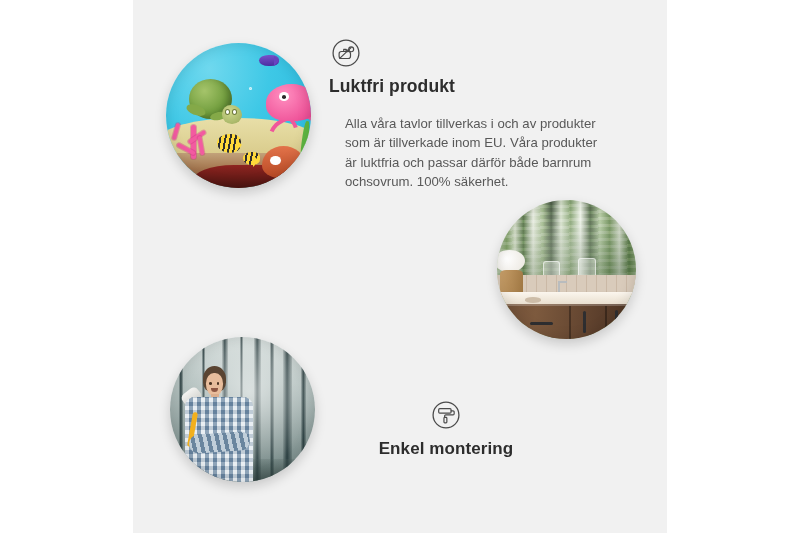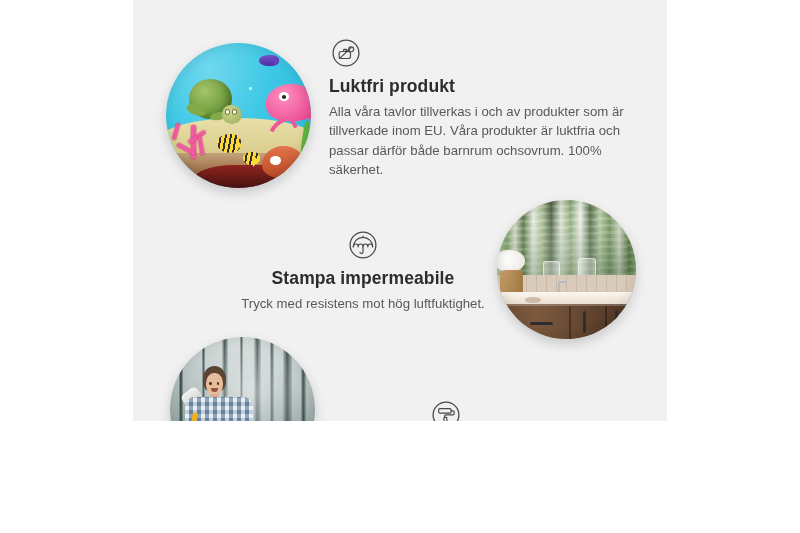--- a/index.html
+++ b/index.html
@@ -22,21 +22,21 @@
     height: 533px;
     background: #ffffff;
   }
 
   
   #panel {
     position: absolute;
     left: 133px;
     top: 0;
     width: 534px;
-    height: 421px;
+    height: 533px;
     background: #f1f1f1;
     overflow: hidden;
   }
 
   
   .photo {
     position: absolute;
     border-radius: 50%;
     overflow: hidden;
     box-shadow: 0 5px 12px rgba(0,0,0,0.17);
@@ -54,21 +54,21 @@
     font-weight: bold;
     color: #2d2d2d;
     letter-spacing: .1px;
     margin: 0 0 4px 0;
     line-height: 1.25;
   }
   .f-desc {
     font-size: 13.2px;
     color: #585858;
     line-height: 1.48;
-    margin: 0;
+    margin: 16px;
   }
 
   
   .icn {
     width: 34px;
     height: 34px;
     display: block;
   }
   .icn circle.ring, .icn .stroke {
     fill: none;
@@ -480,33 +480,20 @@
         <div class="bath-cabinet"></div>
         <div class="bath-seam" style="left:52%;"></div>
         <div class="bath-seam" style="left:78%;"></div>
         <div class="bath-handle" style="left:24%;top:88%;width:16%;height:3px;"></div>
         <div class="bath-handle" style="left:62%;top:80%;width:3px;height:16%;"></div>
         <div class="bath-handle" style="left:85%;top:79%;width:3px;height:16%;"></div>
       </div>
       <div class="vig"></div>
     </div>
 
-    <div class="feature" id="feature-waterproof">
-      <div class="icon-wrap">
-        <svg class="icn" viewBox="0 0 40 40">
-          <circle class="ring" cx="20" cy="20" r="15.2"></circle>
-          <path class="thin" d="M8.6 22.2c0-6.2 5.1-11.2 11.4-11.2s11.4 5 11.4 11.2"></path>
-          <path class="thin" d="M8.6 22.2c0-1.9 1.3-3.4 2.9-3.4s2.8 1.5 2.8 3.4c0-1.9 1.3-3.4 2.9-3.4s2.8 1.5 2.8 3.4c0-1.9 1.3-3.4 2.9-3.4s2.8 1.5 2.8 3.4c0-1.9 1.3-3.4 2.9-3.4s2.8 1.5 2.8 3.4"></path>
-          <path class="thin" d="M20 10.9V9.4"></path>
-          <path class="thin" d="M20 22.2v6a1.8 1.8 0 0 1-3.6 0"></path>
-        </svg>
-      </div>
-      <p class="f-title">Stampa impermeabile</p>
-      <p class="f-desc">Tryck med resistens mot hög luftfuktighet.</p>
-    </div>
 
     <div class="photo" id="photo-painter">
       <div class="scene">
         <div class="forest">
           <div class="trunk" style="left:6%;width:4px;"></div>
           <div class="trunk" style="left:22%;width:3px;"></div>
           <div class="trunk" style="left:36%;width:6px;"></div>
           <div class="trunk" style="left:48%;width:3px;"></div>
           <div class="trunk" style="left:58%;width:7px;"></div>
           <div class="trunk" style="left:69%;width:4px;"></div>
@@ -534,16 +521,17 @@
 
     <div class="feature" id="feature-assembly">
       <div class="icon-wrap">
         <svg class="icn" viewBox="0 0 40 40">
           <circle class="ring" cx="20" cy="20" r="15.2"></circle>
           <rect class="thin" x="11.4" y="12.6" width="14.6" height="5.2" rx="1.3"></rect>
           <path class="thin" d="M26 15.2h2.3a1.3 1.3 0 0 1 1.3 1.3v2.1a1.3 1.3 0 0 1-1.3 1.3h-8.6a1.3 1.3 0 0 0-1.3 1.3v1.6"></path>
           <rect class="thin" x="17.6" y="22.8" width="3.4" height="6.4" rx="1"></rect>
         </svg>
       </div>
+      <p class="f-title">Enkel montering</p>
     </div>
 
   </div>
 </div>
 
 </body></html>

